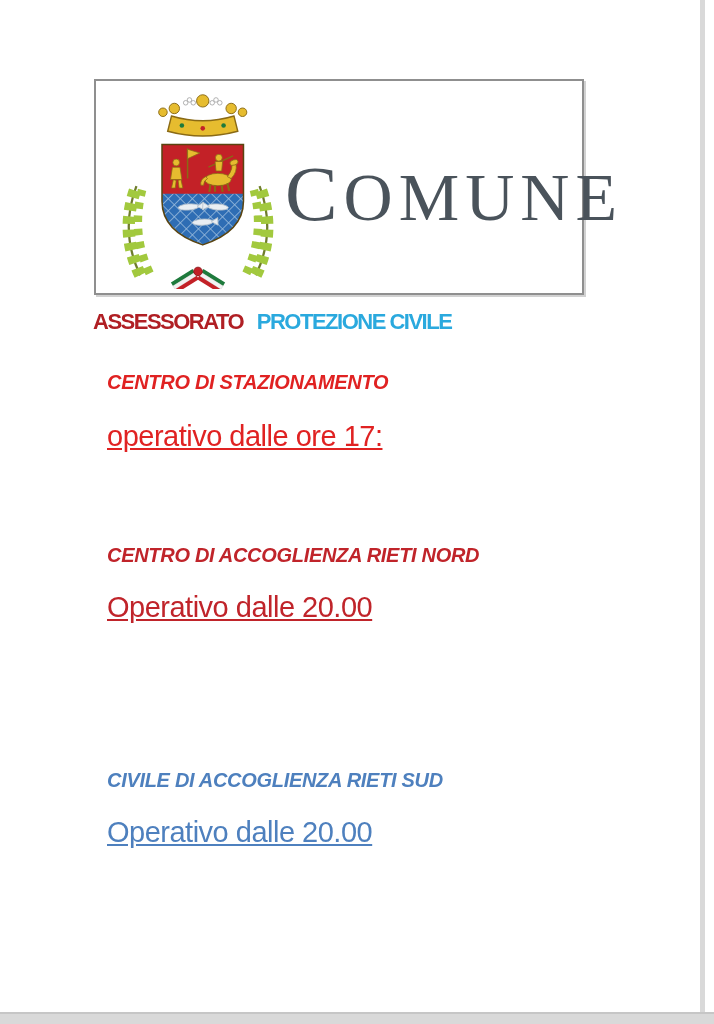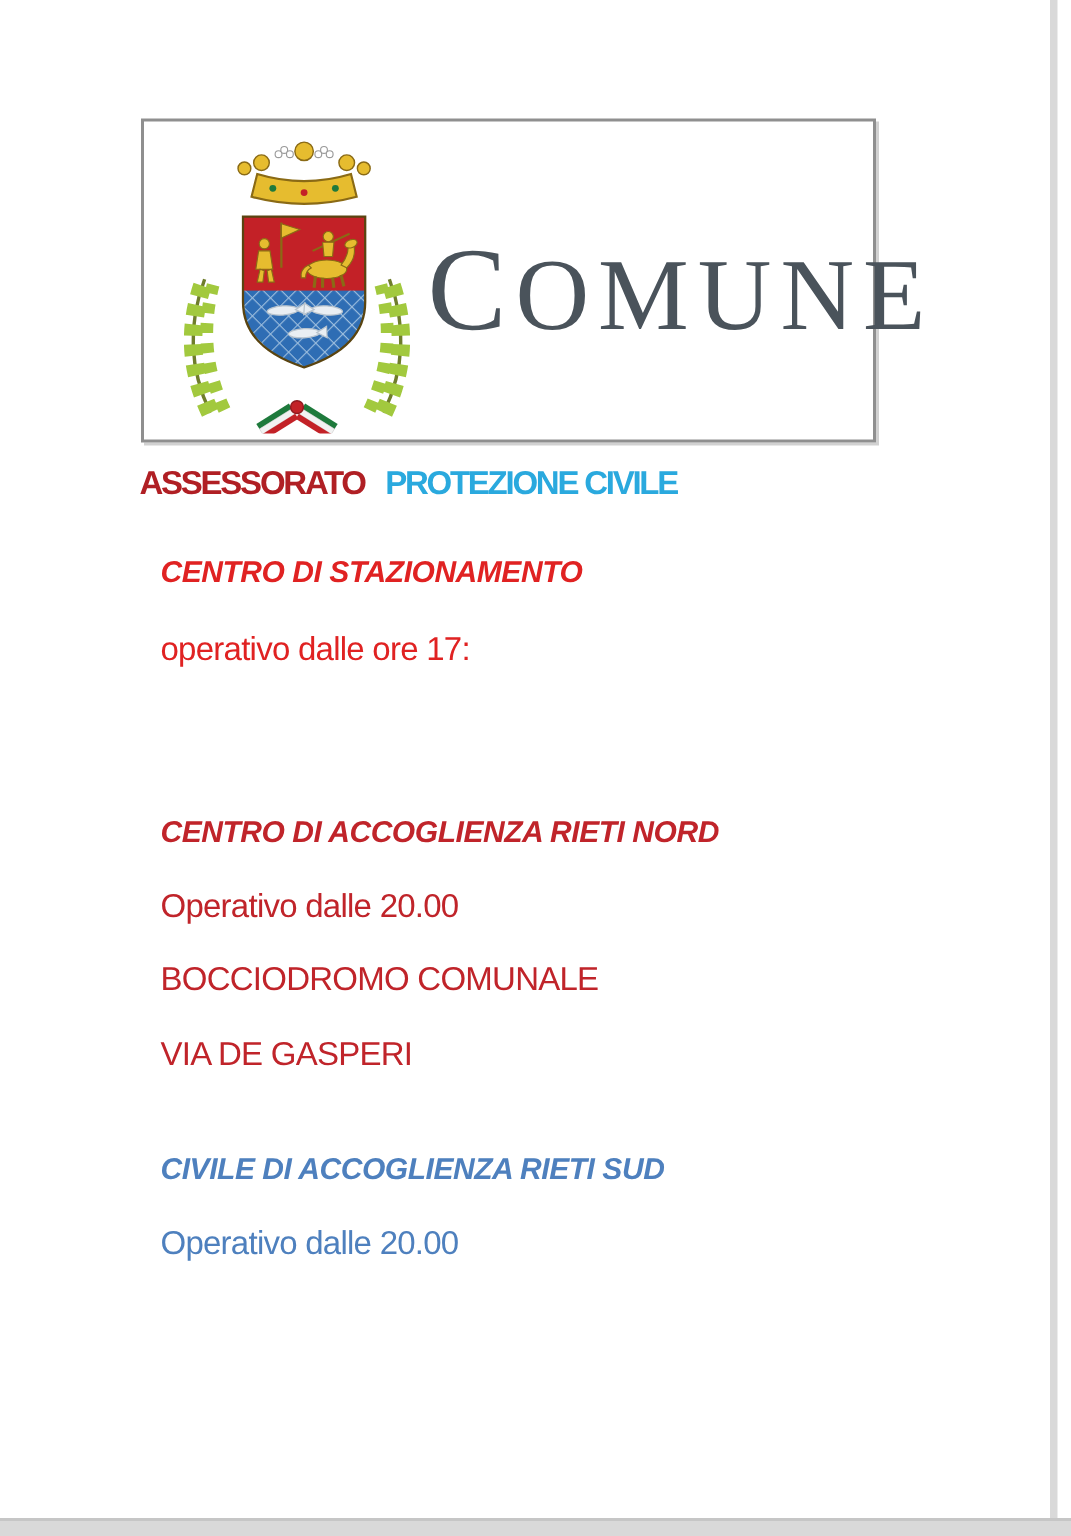--- a/index.html
+++ b/index.html
@@ -40,21 +40,21 @@
   
   .headline{
     position:absolute;left:93px;top:309px;
     font-size:22px;font-weight:700;letter-spacing:-1.5px;white-space:nowrap;
   }
   .headline .p1{color:var(--heading-red,#b01f24);}
   .headline .p2{color:var(--heading-blue,#2aa9de);margin-left:9px;}
   
   .line{position:absolute;left:107px;white-space:nowrap;}
   .sec-title{font-size:20px;font-weight:700;font-style:italic;letter-spacing:-0.3px;}
-  .sec-line{font-size:22px;font-weight:400;letter-spacing:-0.5px;}
+  .sec-line{font-size:29px;font-weight:400;letter-spacing:-0.5px;text-decoration:underline;}
   .c-s1{color:var(--section1-red,#e02222);}
   .c-s2{color:var(--section2-red,#c0242a);}
   .c-s3{color:var(--section3-blue,#4e80be);}
 </style>
 </head>
 <body>
 
 <div id="page">
 
   <div class="edge-right"></div>
@@ -170,19 +170,17 @@
   <div class="headline">
     <span class="p1">ASSESSORATO</span>
     <span class="p2">PROTEZIONE CIVILE</span>
   </div>
 
   <div class="line sec-title c-s1" style="top:371px">CENTRO DI STAZIONAMENTO</div>
   <div class="line sec-line c-s1" style="top:420px">operativo dalle ore 17:</div>
 
   <div class="line sec-title c-s2" style="top:544px">CENTRO DI ACCOGLIENZA RIETI NORD</div>
   <div class="line sec-line c-s2" style="top:591px">Operativo dalle 20.00</div>
-  <div class="line sec-line c-s2" style="top:640px">BOCCIODROMO COMUNALE</div>
-  <div class="line sec-line c-s2" style="top:690px">VIA DE GASPERI</div>
 
   <div class="line sec-title c-s3" style="top:769px">CIVILE DI ACCOGLIENZA RIETI SUD</div>
   <div class="line sec-line c-s3" style="top:816px">Operativo dalle 20.00</div>
 
 </div>
 
 </body></html>

